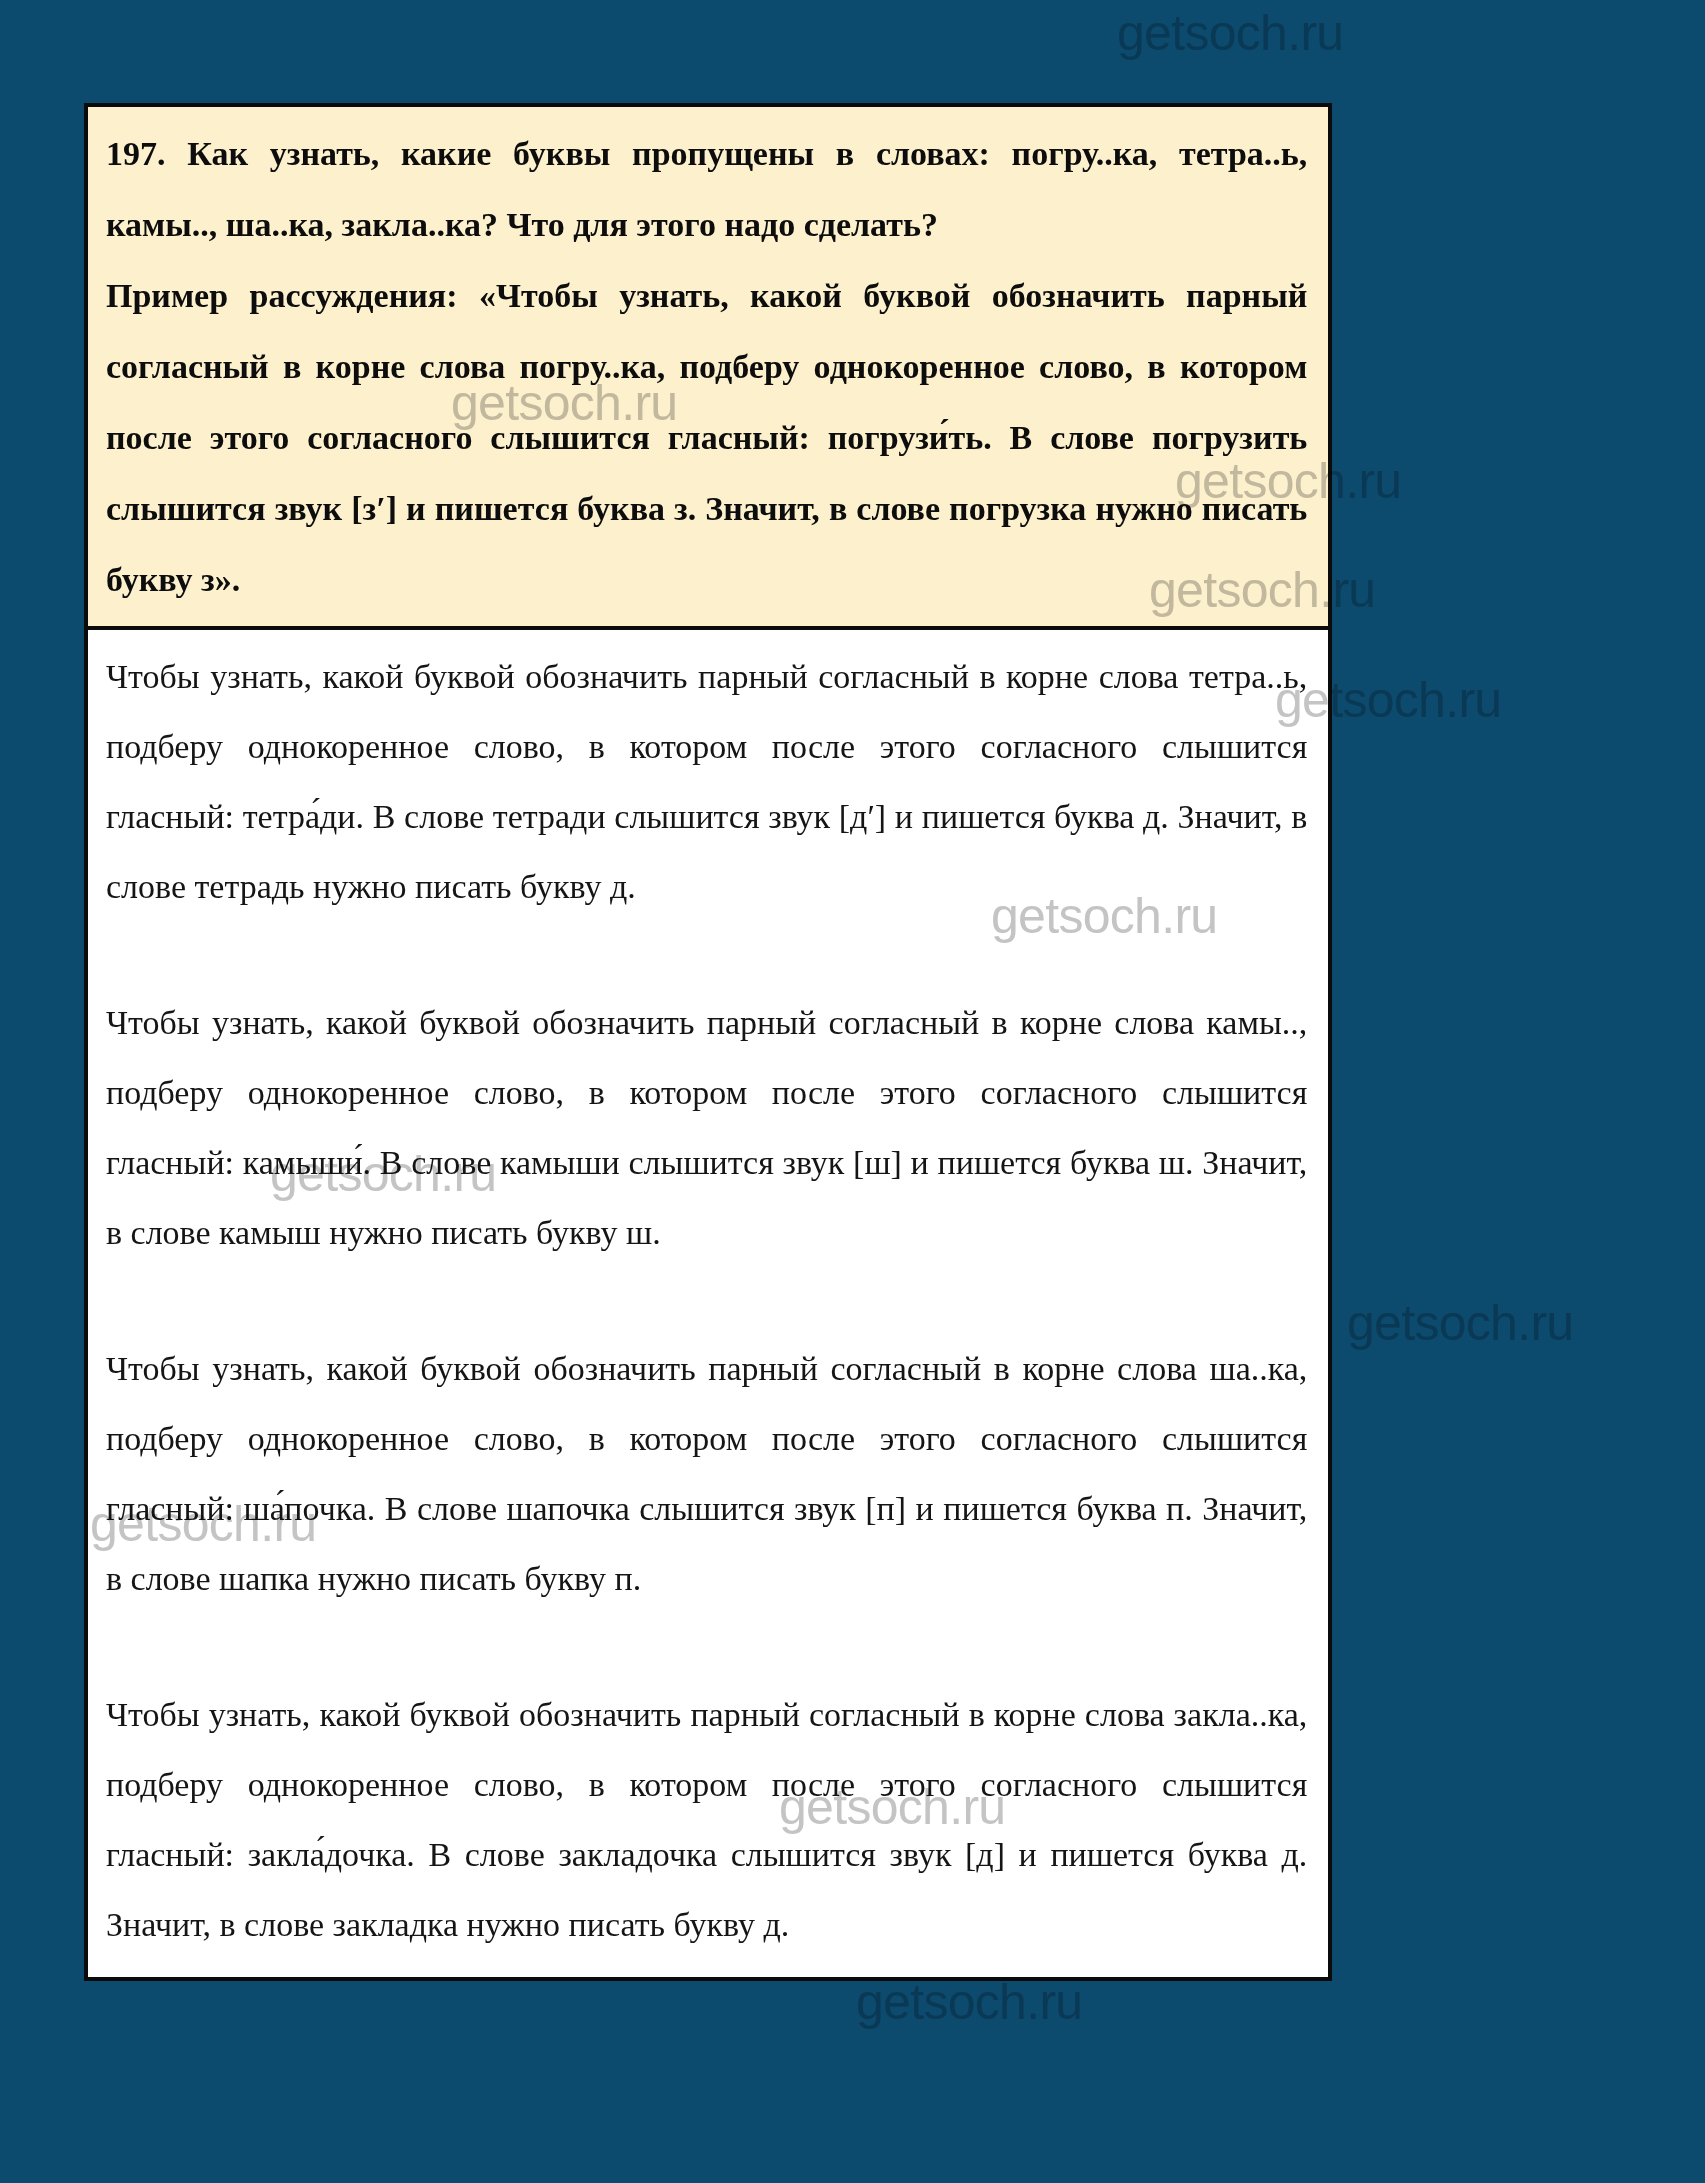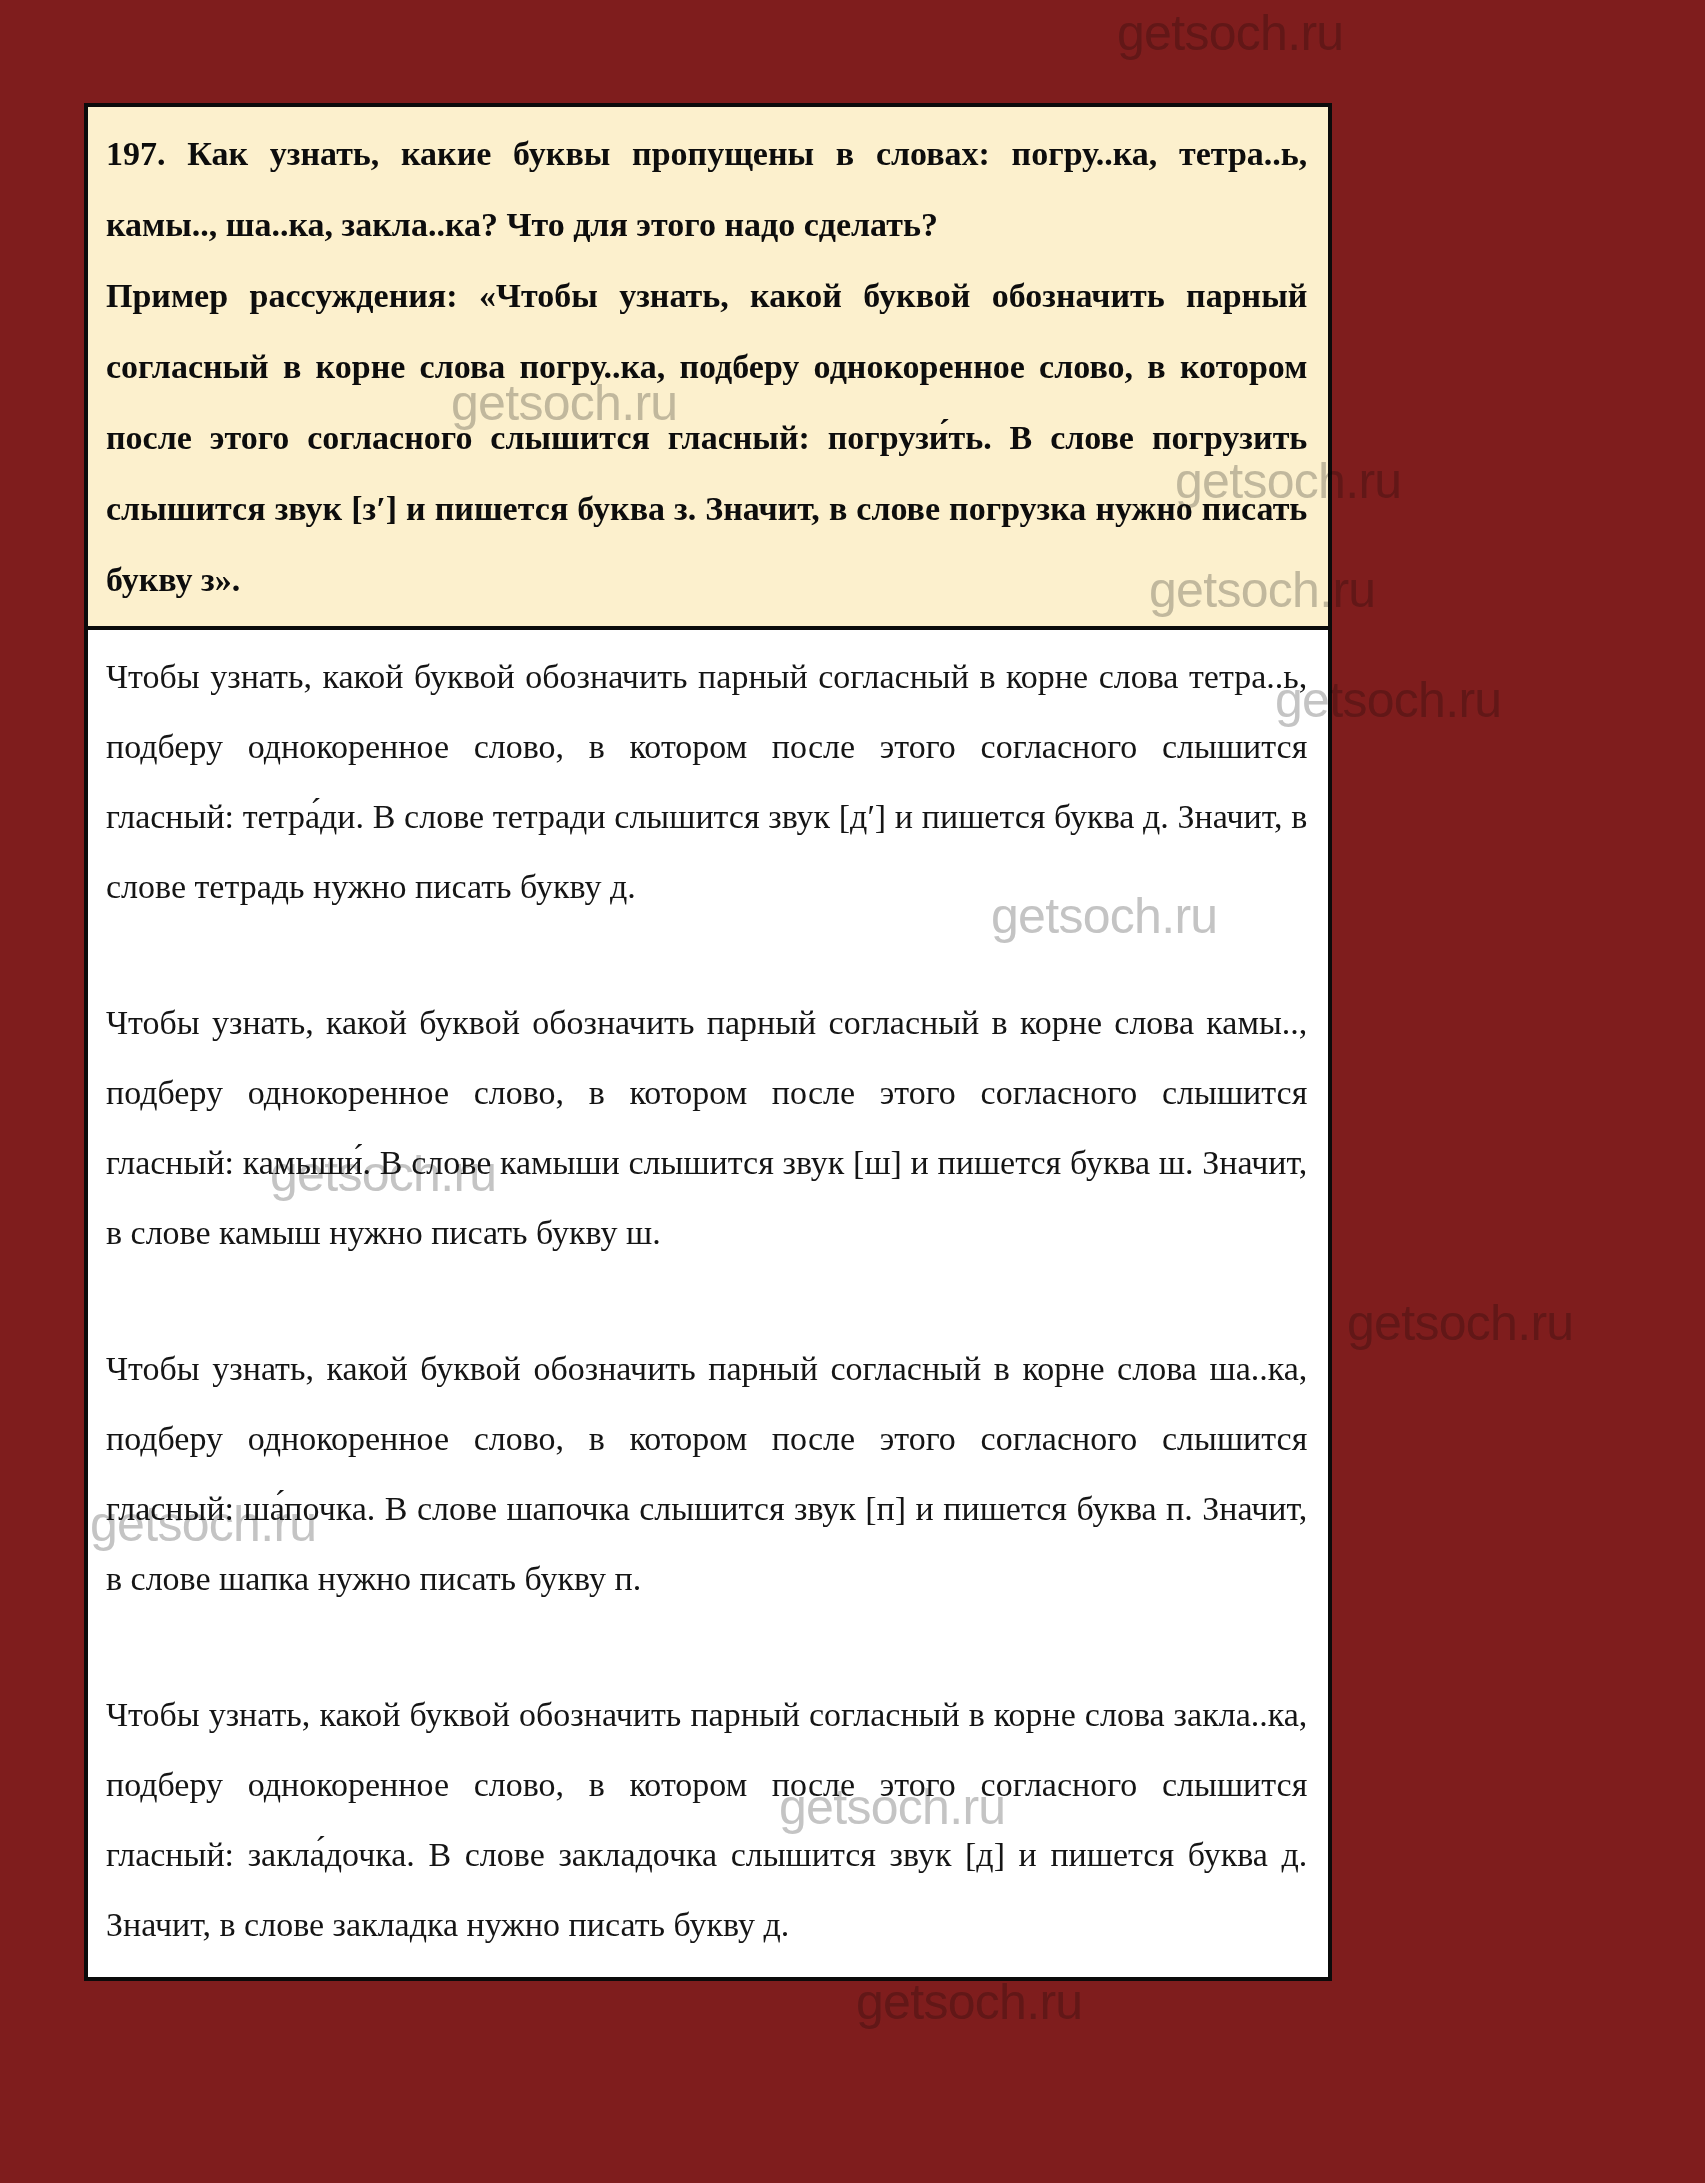--- a/index.html
+++ b/index.html
@@ -1,20 +1,20 @@
 <!DOCTYPE html>
 <html lang="ru" style="font-size:11px"><head>
 <meta charset="utf-8">
 <style>
   html, body { margin: 0; padding: 0; }
   .page {
     position: relative;
     width: 1705px;
     height: 2183px;
-    background: #7f1d1d;
+    background: #0c4a6e;
     overflow: hidden;
     font-family: "Liberation Serif", "DejaVu Serif", serif;
   }
   .frame {
     position: absolute;
     left: 84px;
     top: 103px;
     width: 1248px;
     box-sizing: border-box;
     border: 4.1px solid #0b0b0b;

